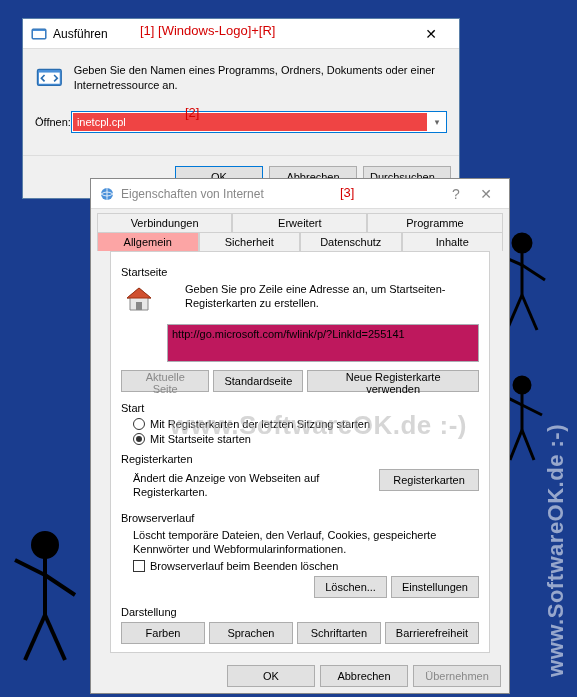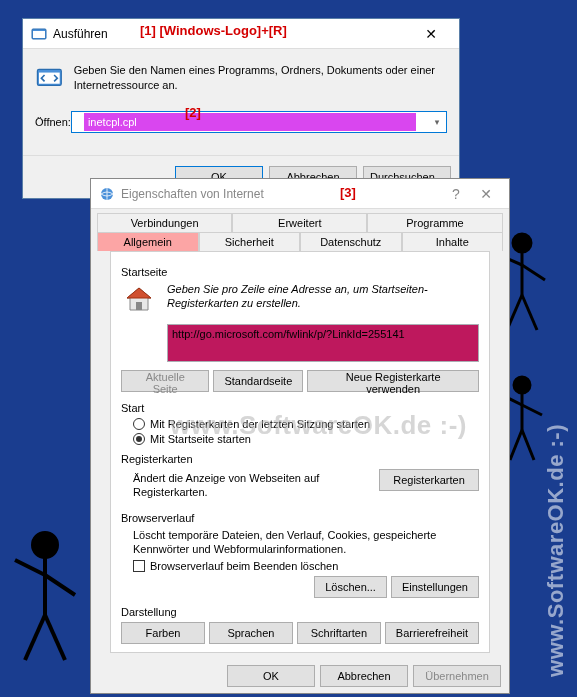--- a/index.html
+++ b/index.html
@@ -10,45 +10,45 @@
 .titlebar .icon { width: 16px; height: 16px; margin-right: 6px; }
 .titlebar .title { flex: 1; font-size: 12px; }
 .titlebar .close { width: 40px; text-align: center; font-size: 14px; cursor: pointer; }
 .run-body { padding: 14px 12px 10px; }
 .run-desc { display: flex; gap: 10px; margin-bottom: 12px; }
 .run-icon { width: 36px; height: 36px; }
 .run-text { font-size: 11px; line-height: 1.35; }
 .run-input-row { display: flex; align-items: center; margin-bottom: 12px; }
 .run-input-row label { font-size: 11px; }
 .combo { flex: 1; position: relative; border: 1px solid #0078d7; background: #fff; height: 22px; display: flex; align-items: center; }
-.combo input { border: none; outline: none; flex: 1; padding: 0 4px; font-size: 11px; background: #d946ef; color: #fff; height: 18px; margin: 12px; }
+.combo input { border: none; outline: none; flex: 1; padding: 0 4px; font-size: 11px; background: #ef4444; color: #fff; height: 18px; margin: 1px; }
 .combo .arrow { width: 18px; text-align: center; color: #666; font-size: 9px; }
 .run-buttons { display: flex; justify-content: flex-end; gap: 6px; padding: 10px 8px; background: #f0f0f0; border-top: 1px solid #ddd; }
 .btn { min-width: 88px; height: 22px; background: #e1e1e1; border: 1px solid #adadad; font-size: 11px; cursor: pointer; font-family: inherit; }
 .btn.disabled { color: #888; }
 .btn.default { border: 1px solid #0078d7; }
 
-.annot { position: absolute; color: #d40000; font-weight: bold; font-size: 13px; z-index: 10; pointer-events: none; }
+.annot { position: absolute; color: #d40000; font-weight: normal; font-size: 13px; z-index: 10; pointer-events: none; }
 
 .props-dialog { position: absolute; left: 90px; top: 178px; width: 420px; background: #f0f0f0; border: 1px solid #888; }
 .props-titlebar { height: 30px; background: #fff; display: flex; align-items: center; padding: 0 8px; border-bottom: 1px solid #ddd; color: #888; }
 .props-titlebar .icon { width: 16px; height: 16px; margin-right: 6px; }
 .props-titlebar .title { flex: 1; font-size: 12px; }
 .props-titlebar .help { width: 30px; text-align: center; font-size: 14px; }
 .props-titlebar .close { width: 30px; text-align: center; font-size: 14px; }
 
 .tabstrip { display: flex; flex-wrap: wrap; padding: 4px 6px 0; }
 .tab { padding: 3px 0; font-size: 11px; background: #f0f0f0; border: 1px solid #d0d0d0; border-bottom: none; cursor: pointer; text-align: center; }
 .tab.row1 { width: 33.3%; }
 .tab.row2 { width: 25%; }
 .tab.active { background: #fca5a5; position: relative; z-index: 1; }
 .tabcontent { background: #fff; margin: 0 19px 6px; border: 1px solid #d0d0d0; padding: 8px 10px; }
 
 .group-label { font-size: 11px; margin: 6px 0 4px; }
-.start-row { display: flex; gap: 10px; font-style: italic; }
+.start-row { display: flex; gap: 28px; }
 .home-icon { width: 36px; height: 36px; flex-shrink: 0; }
 .start-text { font-size: 11px; line-height: 1.3; }
 .url-box { margin: 6px 0 6px 46px; width: calc(100% - 46px); height: 38px; border: 1px solid #abadb3; padding: 3px 4px; font-size: 11px; background: #be185d; resize: none; font-family: inherit; }
 .btn-row { display: flex; gap: 4px; margin-left: 0; }
 .btn-row .btn { min-width: auto; padding: 0 10px; }
 .btn-row.right { justify-content: flex-end; }
 
 .radio-row { display: flex; align-items: center; gap: 5px; margin: 3px 0 3px 12px; font-size: 11px; }
 .radio { width: 12px; height: 12px; border: 1px solid #333; border-radius: 50%; display: inline-flex; align-items: center; justify-content: center; }
 .radio.checked::after { content: ""; width: 6px; height: 6px; background: #333; border-radius: 50%; }

